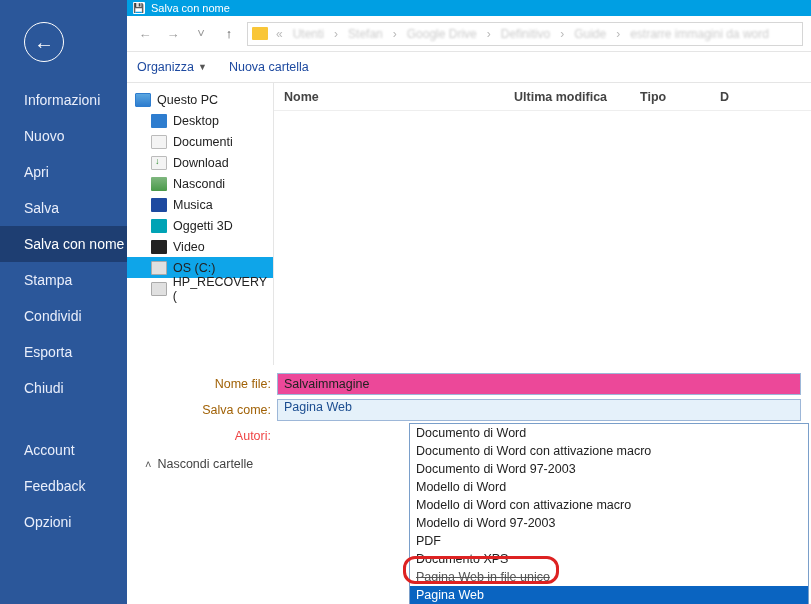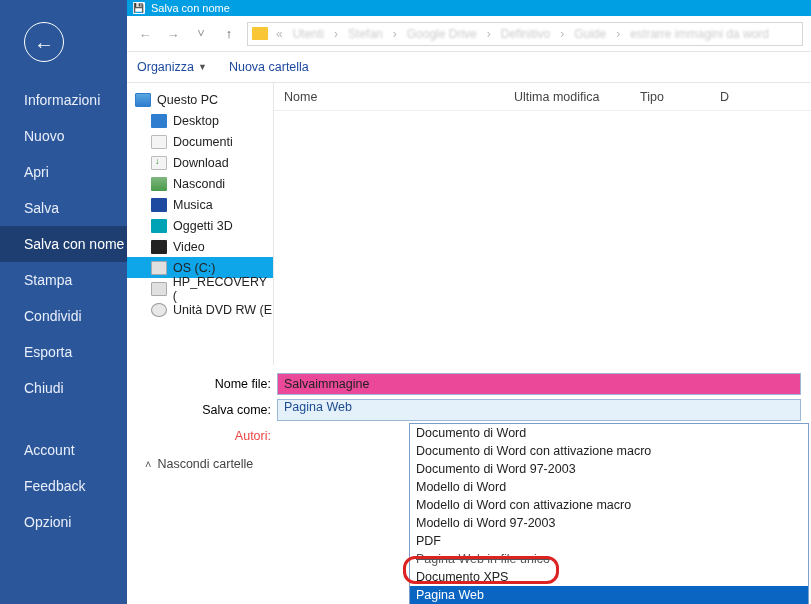--- a/index.html
+++ b/index.html
@@ -47,33 +47,33 @@
   .ico-docs { background:#f4f4f4; border:1px solid #bbb; }
   .ico-download { background:#f4f4f4; border:1px solid #bbb; position:relative; }
   .ico-download::after { content:"↓"; position:absolute; font-size:9px; color:#2a8a2a; left:3px; top:-1px; }
   .ico-img { background:linear-gradient(#7fb77f,#4a9a4a); }
   .ico-music { background:#1e4aa0; }
   .ico-3d { background:#00a3b5; }
   .ico-video { background:#222; }
   .ico-drive { background:#e0e0e0; border:1px solid #aaa; }
   .ico-cd { background:#e8e8e8; border:1px solid #999; border-radius:50%; }
 
-  .filelist { flex:1; }
+  .filelist { flex:1;font-weight:bold; }
   .fl-head { display:flex; height:28px; align-items:center; border-bottom:1px solid #eee; font-size:12.5px; color:#444; }
   .fl-col { padding: 0 10px; }
   .fl-col.name { width: 230px; }
   .fl-col.mod { width: 126px; }
   .fl-col.type { width: 80px; }
   .fl-col.d { width: 40px; }
   .fl-body { height: 100%; }
 
   
   .form { padding: 6px 10px 0 10px; font-size:12.5px; }
   .form-row { display:flex; align-items:center; height:26px; }
-  .form-label { width: 140px; text-align: right; padding-right: 6px; color:#000000; }
+  .form-label { width: 140px; text-align: right; padding-right: 6px; color:#a16207; }
   .form-input { flex:1; height:22px; border:1px solid #9db7d8; background:#ec4899; padding:0 6px; font-size:12.5px; color:#222; }
   .form-input.sel { background:#e5f1fa; color:#1b4d90; font-family: inherit; }
 
   
   .dropdown-list { position:absolute; left: 282px; right: 2px; top: 423px; background:#fff; border:1px solid #7a9fca; font-size:12.5px; color:#222; }
   .dd-item { height:18px; padding:0 6px; display:flex; align-items:center; cursor:pointer; white-space:nowrap; }
   .dd-item.highlight { background:#0a64c1; color:#fff; }
   .dd-item.strike { text-decoration: line-through; color:#555; }
 
   
@@ -181,24 +181,20 @@
             <span>Video</span>
           </div>
         <div class="tree-row child selected">
             <span class="t-ico ico-drive"></span>
             <span>OS (C:)</span>
           </div>
         <div class="tree-row child">
             <span class="t-ico ico-drive"></span>
             <span>HP_RECOVERY (</span>
           </div>
-        <div class="tree-row child">
-            <span class="t-ico ico-cd"></span>
-            <span>Unità DVD RW (E</span>
-          </div>
       </div>
       <div class="filelist">
         <div class="fl-head">
           <div class="fl-col name">Nome</div>
           <div class="fl-col mod">Ultima modifica</div>
           <div class="fl-col type">Tipo</div>
           <div class="fl-col d">D</div>
         </div>
         <div class="fl-body"></div>
       </div>
@@ -224,21 +220,21 @@
     </div>
 
     <div class="dropdown-list">
       <div class="dd-item">Documento di Word</div>
       <div class="dd-item">Documento di Word con attivazione macro</div>
       <div class="dd-item">Documento di Word 97-2003</div>
       <div class="dd-item">Modello di Word</div>
       <div class="dd-item">Modello di Word con attivazione macro</div>
       <div class="dd-item">Modello di Word 97-2003</div>
       <div class="dd-item">PDF</div>
+      <div class="dd-item">Documento XPS</div>
       <div class="dd-item strike">Pagina Web in file unico</div>
-      <div class="dd-item">Documento XPS</div>
       <div class="dd-item highlight">Pagina Web</div>
 
     </div>
 
     <div class="red-oval"></div>
   </div>
 </div>
 
 </body></html>

